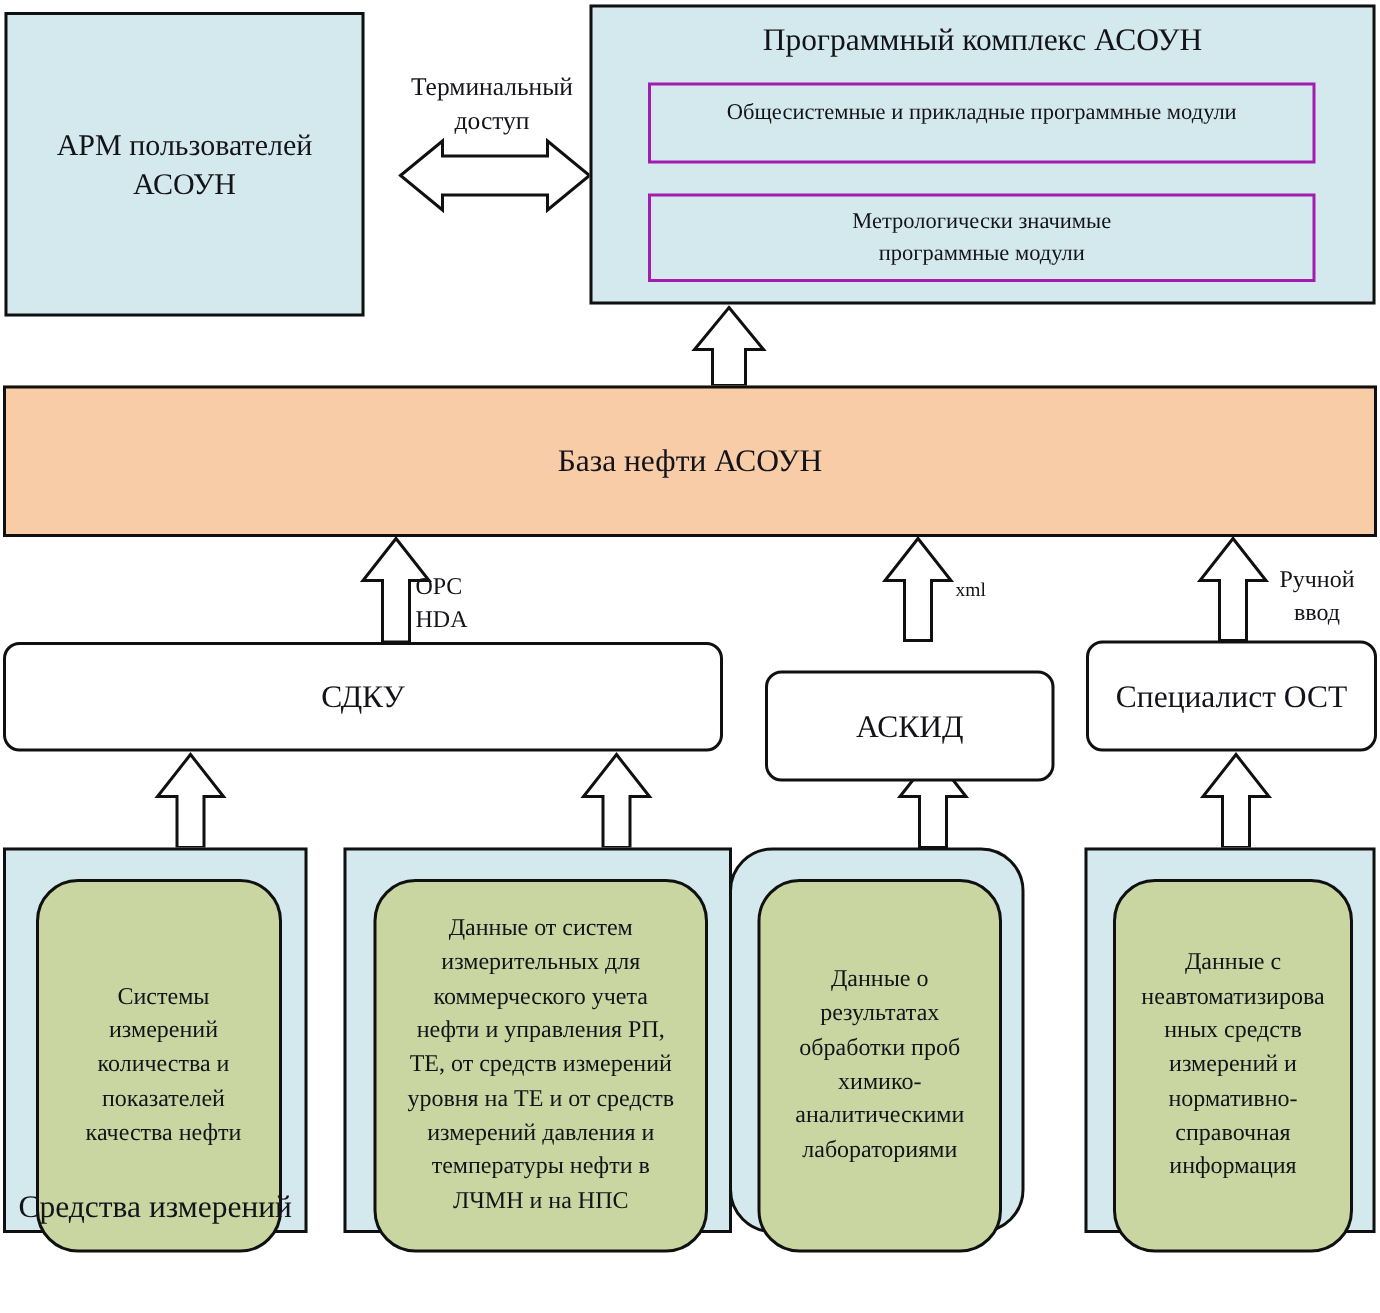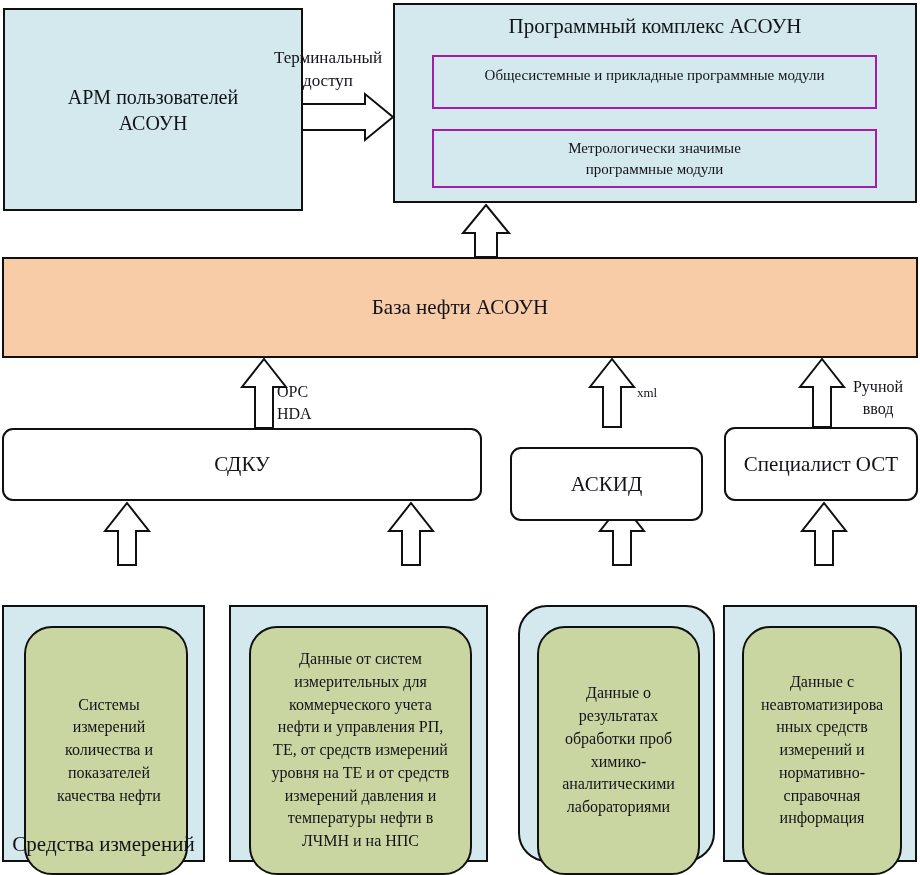--- a/index.html
+++ b/index.html
@@ -10,40 +10,40 @@
   }
   .box {
     position:absolute; border:2px solid #101010; box-sizing:border-box;
     display:flex; align-items:center; justify-content:center; text-align:center;
   }
   .blue   { background:#d4e9ed; }
   .orange { background:#f8cca6; }
   .white  { background:#ffffff;border-radius:11px; }
   .pre    { white-space:pre-line; }
 
-  #arm  { left:3px;   top:8px;   width:300px; height:203px; font-size:20px; line-height:1.3; }
+  #arm  { left:3px;   top:8px;   width:240px; height:203px; font-size:20px; line-height:1.3; }
   #pk   { left:393px; top:3px;   width:524px; height:200px; display:block; }
   #pk-title { position:absolute; top:9px; left:0; width:100%; text-align:center; font-size:21px; }
   .module {
     position:absolute; left:37px; width:445px; border:2px solid #a21caf;
     background:#d4e9ed; box-sizing:border-box; text-align:center; font-size:15px;
   }
   #mod1 { top:50px;  height:54px; padding-top:10px; }
   #mod2 { top:124px; height:59px; display:flex; align-items:center; justify-content:center; line-height:1.4; }
 
   #db   { left:2px;   top:257px; width:916px; height:101px; font-size:21px; }
 
   #sdku { left:2px;   top:428px; width:480px; height:73px; font-size:21px; }
   #askid{ left:510px; top:427px; width:193px; height:74px; font-size:21px;margin-top:20px; }
   #ost  { left:724px; top:427px; width:194px; height:74px; font-size:21px; }
 
-  .src  { top:565px; height:257px; background:#d4e9ed; display:block;margin-top:40px; }
+  .src  { top:565px; height:257px; background:#d4e9ed; display:block; }
   #src1 { left:2px;   width:203px; }
   #src2 { left:229px; width:259px; }
-  #src3 { left:518px; width:197px;border-radius:29px; }
+  #src3 { left:486px; width:197px;border-radius:29px; }
   #src4 { left:723px; width:194px; }
 
   .green {
     position:absolute; top:19px; border:2px solid #101010; border-radius:28px;
     background:#c9d6a1; display:flex; align-items:center; justify-content:center;
     text-align:center; font-size:16px; line-height:1.42; white-space:pre-line;
     box-sizing:border-box; padding:4px;
   }
   #g1 { left:20px; width:164px; height:249px;padding-left:10px; }
   #g2 { left:18px; width:223px; height:249px; }

